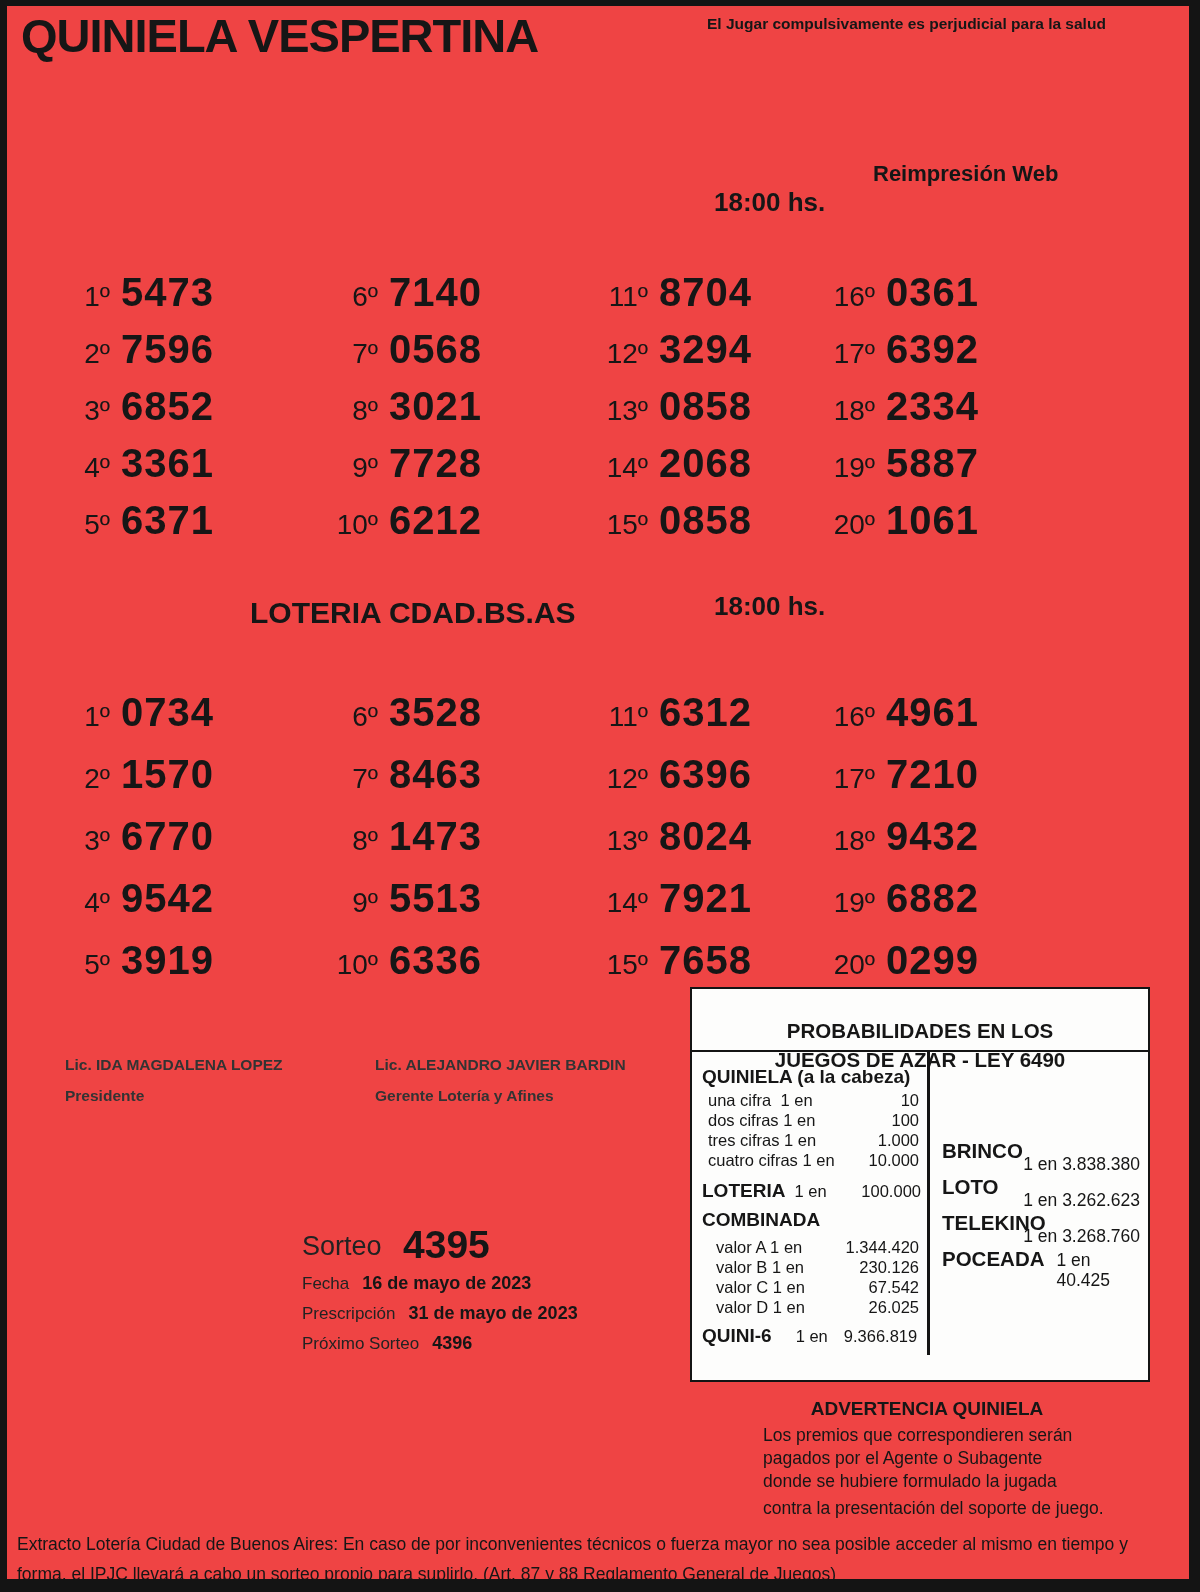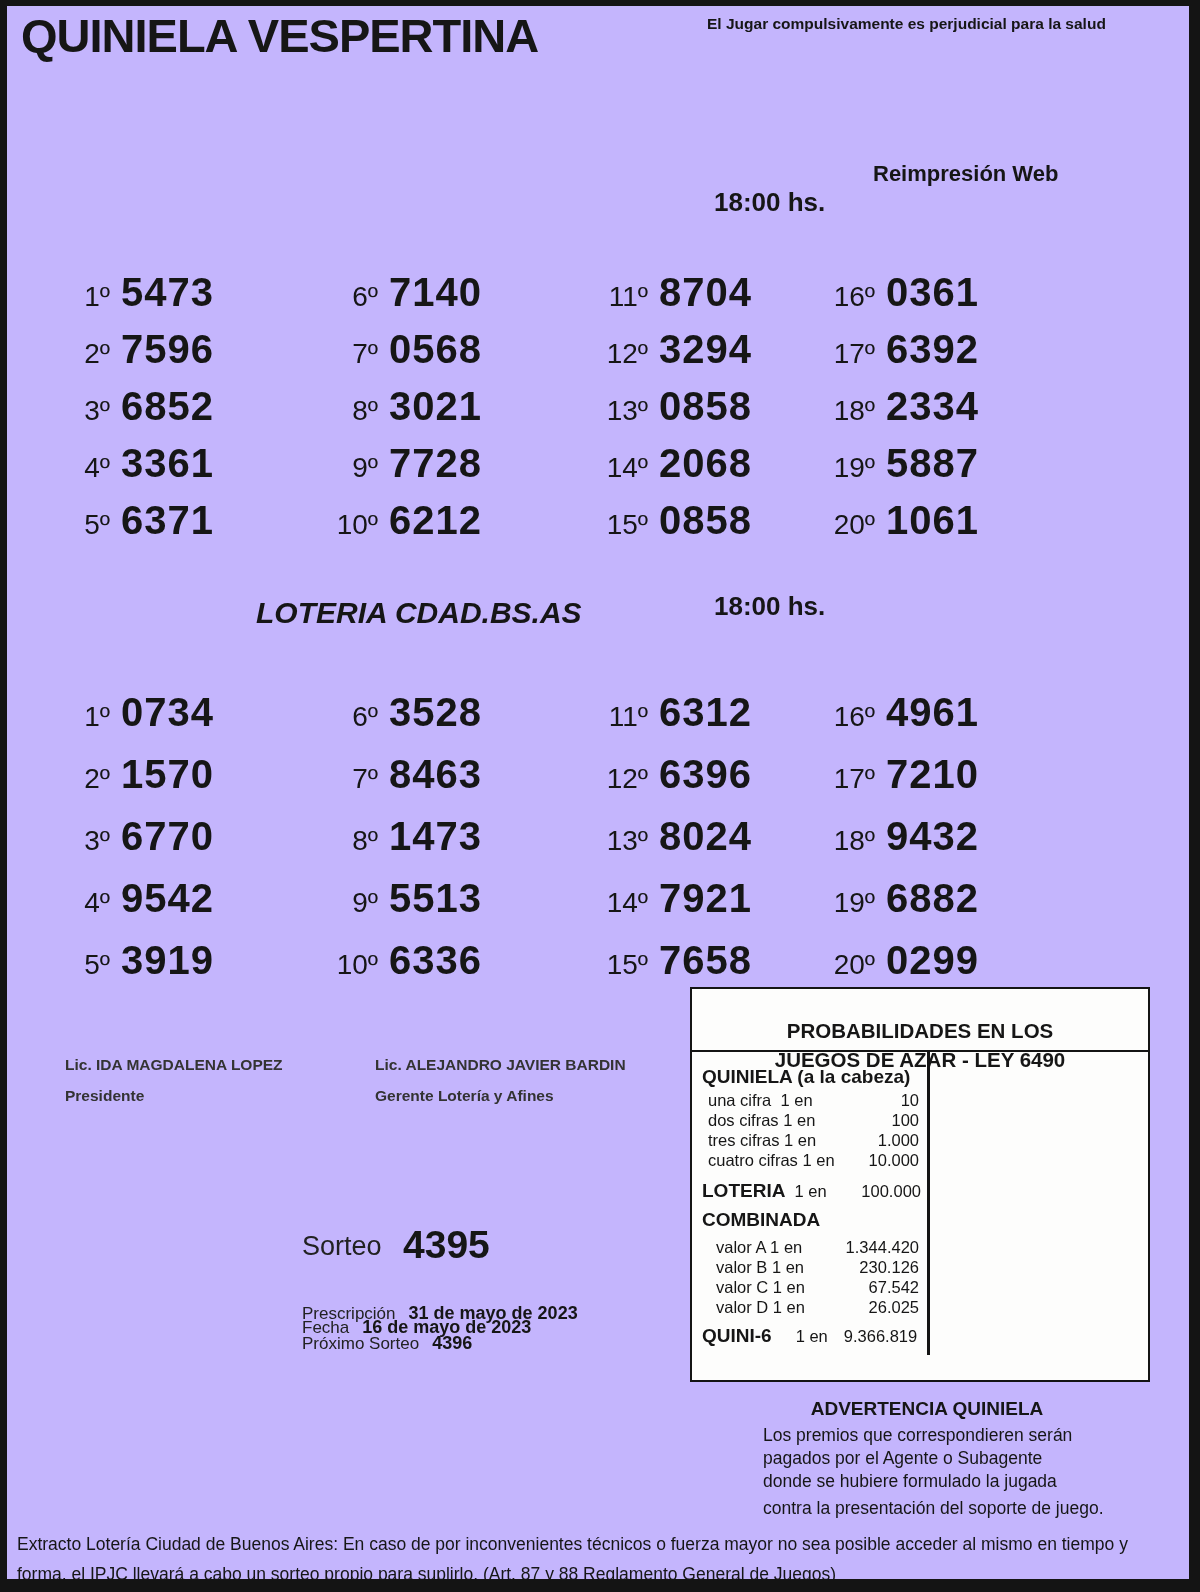--- a/index.html
+++ b/index.html
@@ -1,39 +1,39 @@
 <!DOCTYPE html>
 <html><head>
 <meta charset="utf-8">
 <style>
   * { margin:0; padding:0; box-sizing:border-box; }
   html,body { background:#e8e8e8; }
   .page {
     position:relative;
     width:1200px; height:1592px;
-    background:#c4b5fd;
+    background:#ef4444;
     border:solid #141414;
     border-width:6px 11px 13px 7px;
     font-family:"Liberation Sans","DejaVu Sans",sans-serif;
     color:#161616;
     overflow:hidden;
   }
   .content { position:absolute; inset:0; }
   .abs { position:absolute; }
   .ws-pre { white-space:pre; }
 
   .doc-title { left:14px; top:2px; font-size:47px; font-weight:bold; letter-spacing:-1px; }
   .warning   { left:700px; top:9px; font-size:15.5px; font-weight:bold; }
   .reprint   { left:866px; top:155px; font-size:22px; font-weight:bold; }
 
   .sec-title   { font-size:30px; font-weight:bold; white-space:pre; }
   .sec-time    { font-size:26px; font-weight:bold; }
   .mza-title { left:222px; top:184px; }
   .mza-time  { left:707px; top:181px; }
-  .bsas-title{ left:249px; top:590px;font-style:italic; }
+  .bsas-title{ left:243px; top:590px; }
   .bsas-time { left:707px; top:585px; }
 
   .results-grid {
     display:grid;
     grid-template-columns:268px 270px 227px 235px;
     grid-auto-flow:column;
   }
   .grid-mza  { left:41px; top:264px; grid-template-rows:repeat(5,57px); }
   .grid-bsas { left:41px; top:684px; grid-template-rows:repeat(5,62px); }
   .result-cell { display:flex; align-items:baseline; line-height:1.12; }
@@ -74,21 +74,21 @@
   .game-val  { font-size:17.5px; text-align:right; line-height:20px; margin-top:-7px; }
   .game + .game { margin-top:2px; }
   .game-poceada { display:flex; align-items:baseline; margin-top:9px; }
   .game-poceada .game-val { margin:0 0 0 12px; text-align:left; }
 
   .sorteo-label  { left:295px; top:1225px; font-size:27px; color:#222; }
   .sorteo-number { left:396px; top:1217px; font-size:39px; font-weight:bold; }
   .draw-row { display:flex; align-items:baseline; color:#222; }
   .draw-row .dlbl { font-size:17px; }
   .draw-row .dval { font-size:18px; font-weight:bold; margin-left:13px; color:#161616; }
-  .row-fecha { left:295px; top:1267px;margin-top:44px; }
+  .row-fecha { left:295px; top:1267px; }
   .row-presc { left:295px; top:1297px; }
   .row-prox  { left:295px; top:1327px; }
 
   .instituto { left:221px; top:1421px; }
   .instituto-name { font-size:20px; font-weight:bold; margin-bottom:5px; }
   .instituto-line { font-size:17px; line-height:24px; white-space:pre; }
 
   .adv-title { left:740px; top:1392px; width:360px; text-align:center; font-size:19px; font-weight:bold; }
   .adv-lines { left:756px; top:1418px; }
   .adv-line  { font-size:17.5px; line-height:23px; }
@@ -383,20 +383,38 @@
 
               <div class="p-row">
                 <span class="lbl">valor D 1 en</span>
                 <span class="val">26.025</span>
               </div>
             </div>
           <div class="quini6-row">
             <span class="gname-inline">QUINI-6</span>
             <span class="mid">1 en</span>
             <span class="val">9.366.819</span>
+          </div>
+        </div>
+        <div class="prob-right">
+          <div class="game">
+            <div class="game-name">BRINCO</div>
+            <div class="game-val">1 en 3.838.380</div>
+          </div>
+          <div class="game">
+            <div class="game-name">LOTO</div>
+            <div class="game-val">1 en 3.262.623</div>
+          </div>
+          <div class="game">
+            <div class="game-name">TELEKINO</div>
+            <div class="game-val">1 en 3.268.760</div>
+          </div>
+          <div class="game game-poceada">
+            <div class="game-name">POCEADA</div>
+            <div class="game-val">1 en 40.425</div>
           </div>
         </div>
       </div>
     </div>
 
     <div class="abs sorteo-label">Sorteo</div>
     <div class="abs sorteo-number">4395</div>
     <div class="abs draw-row row-fecha">
       <span class="dlbl">Fecha</span>
       <span class="dval">16 de mayo de 2023</span>

